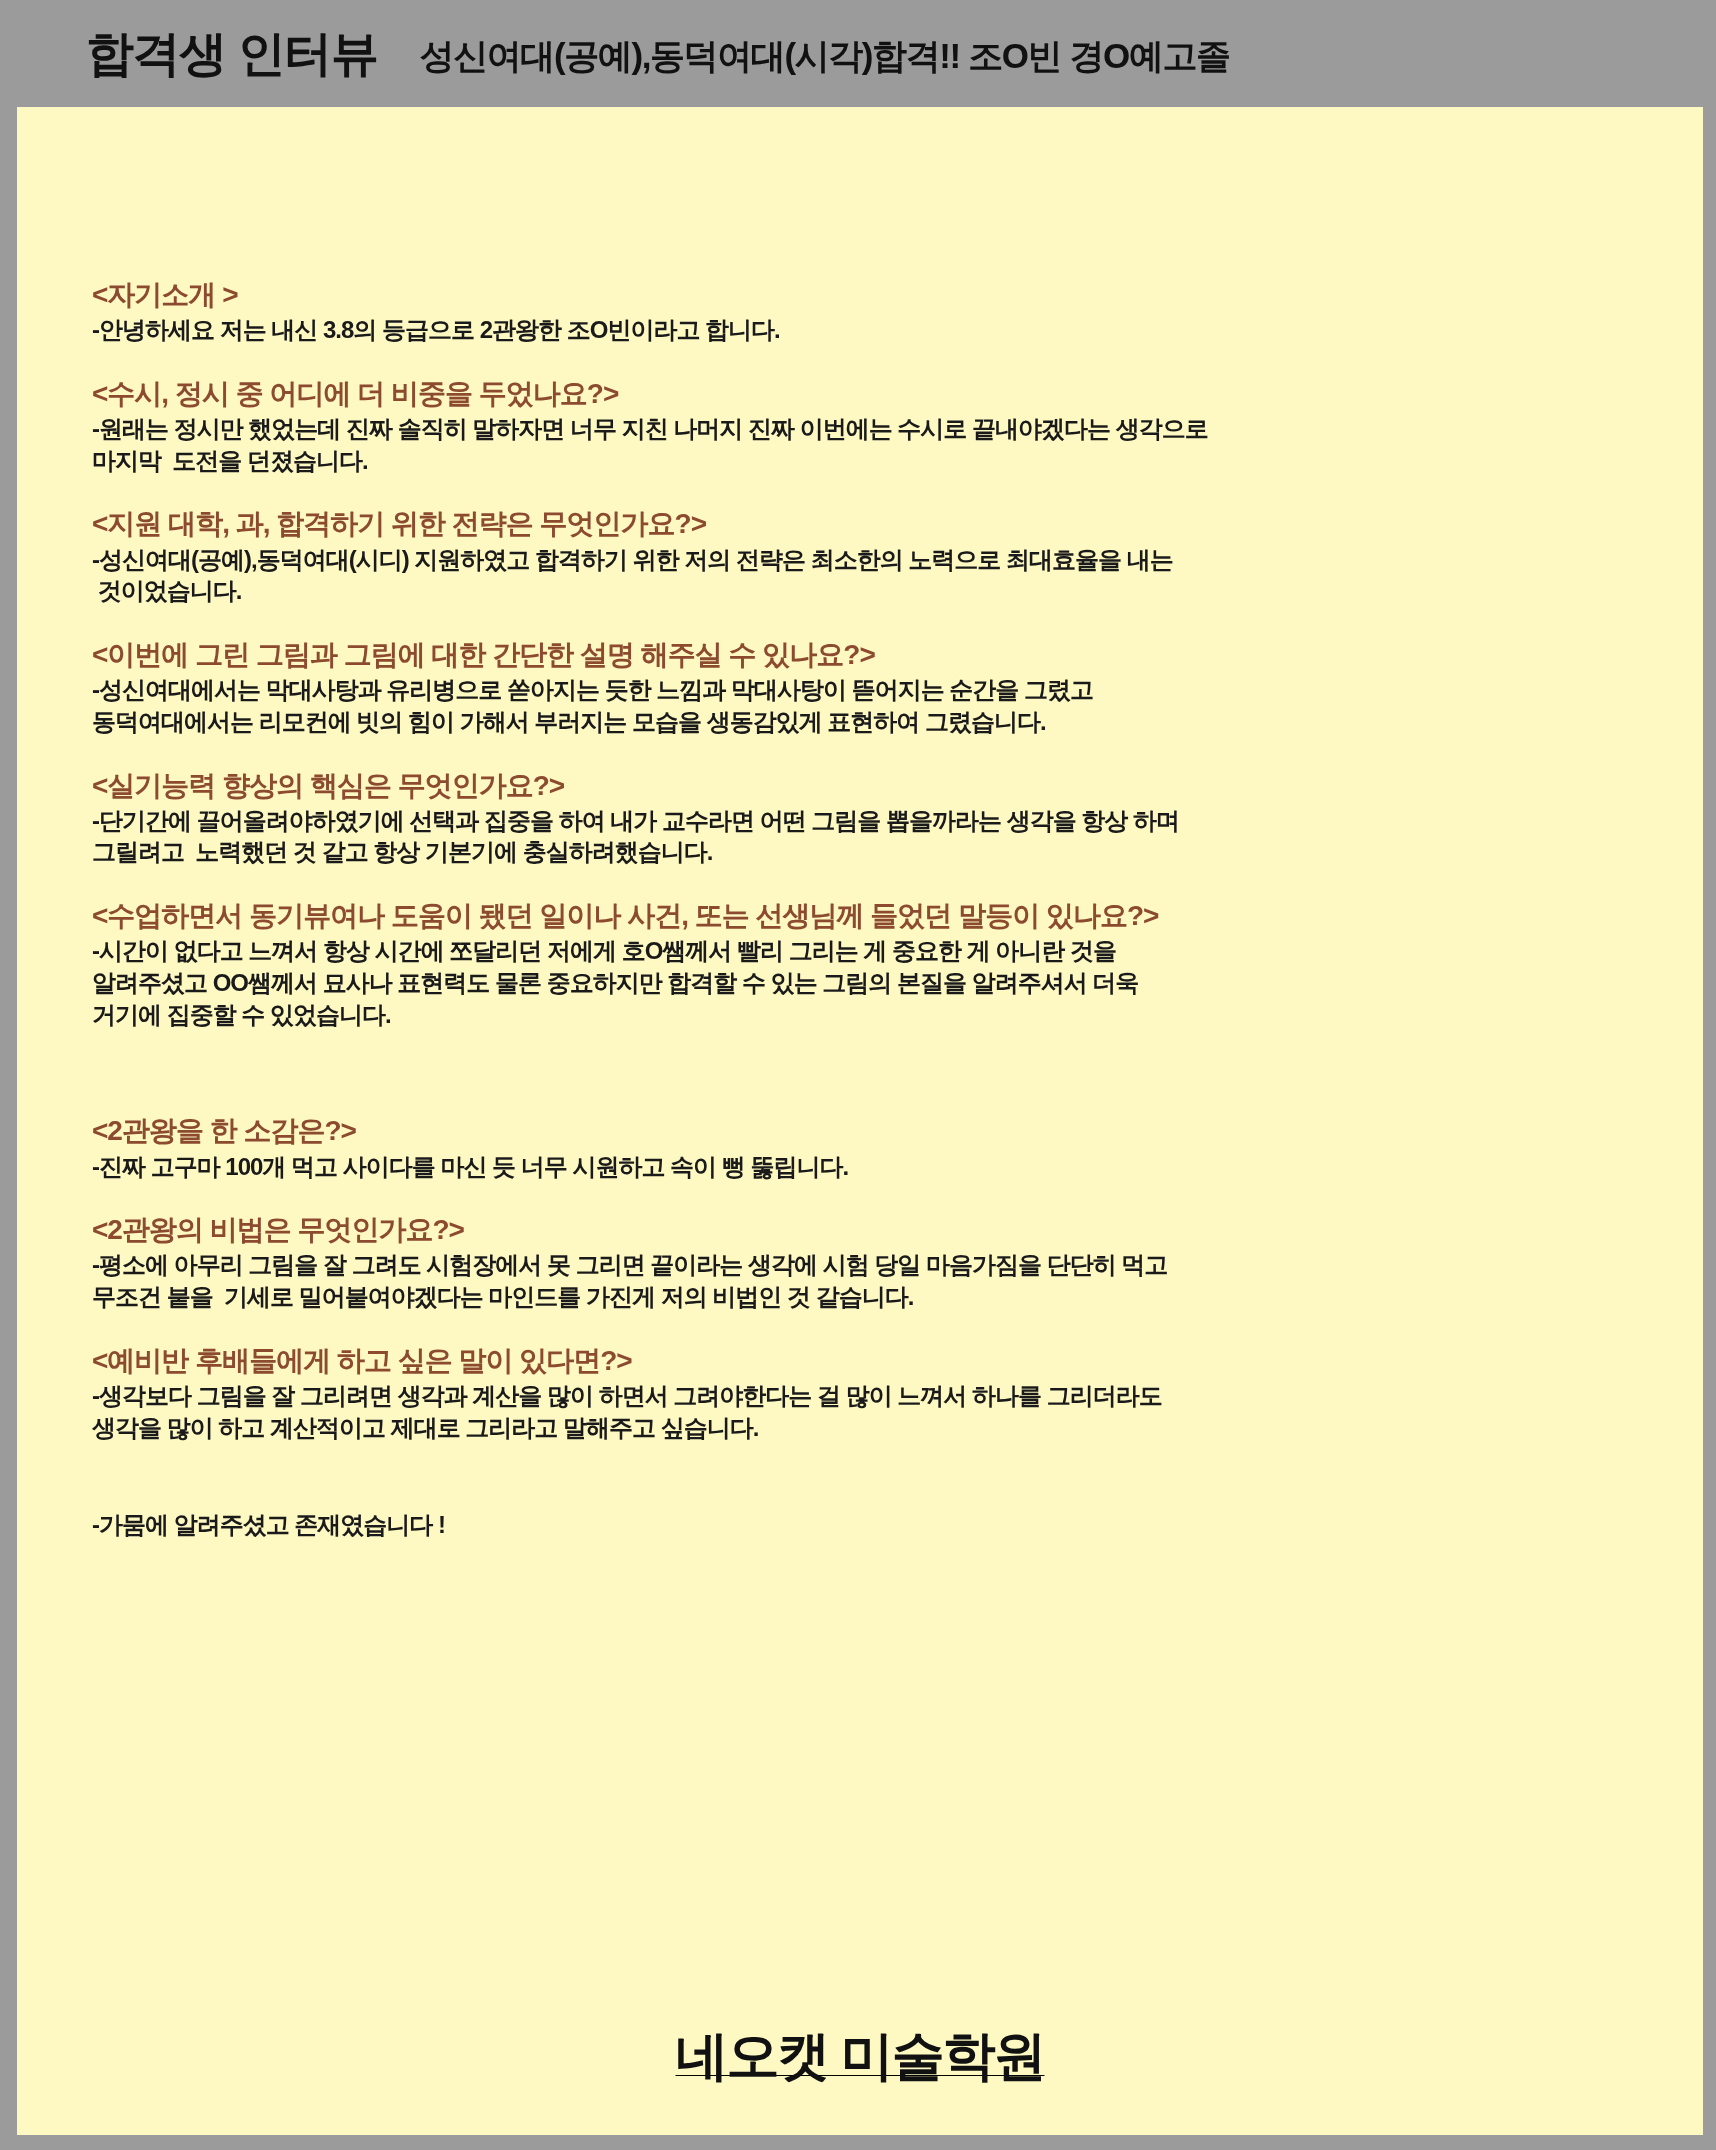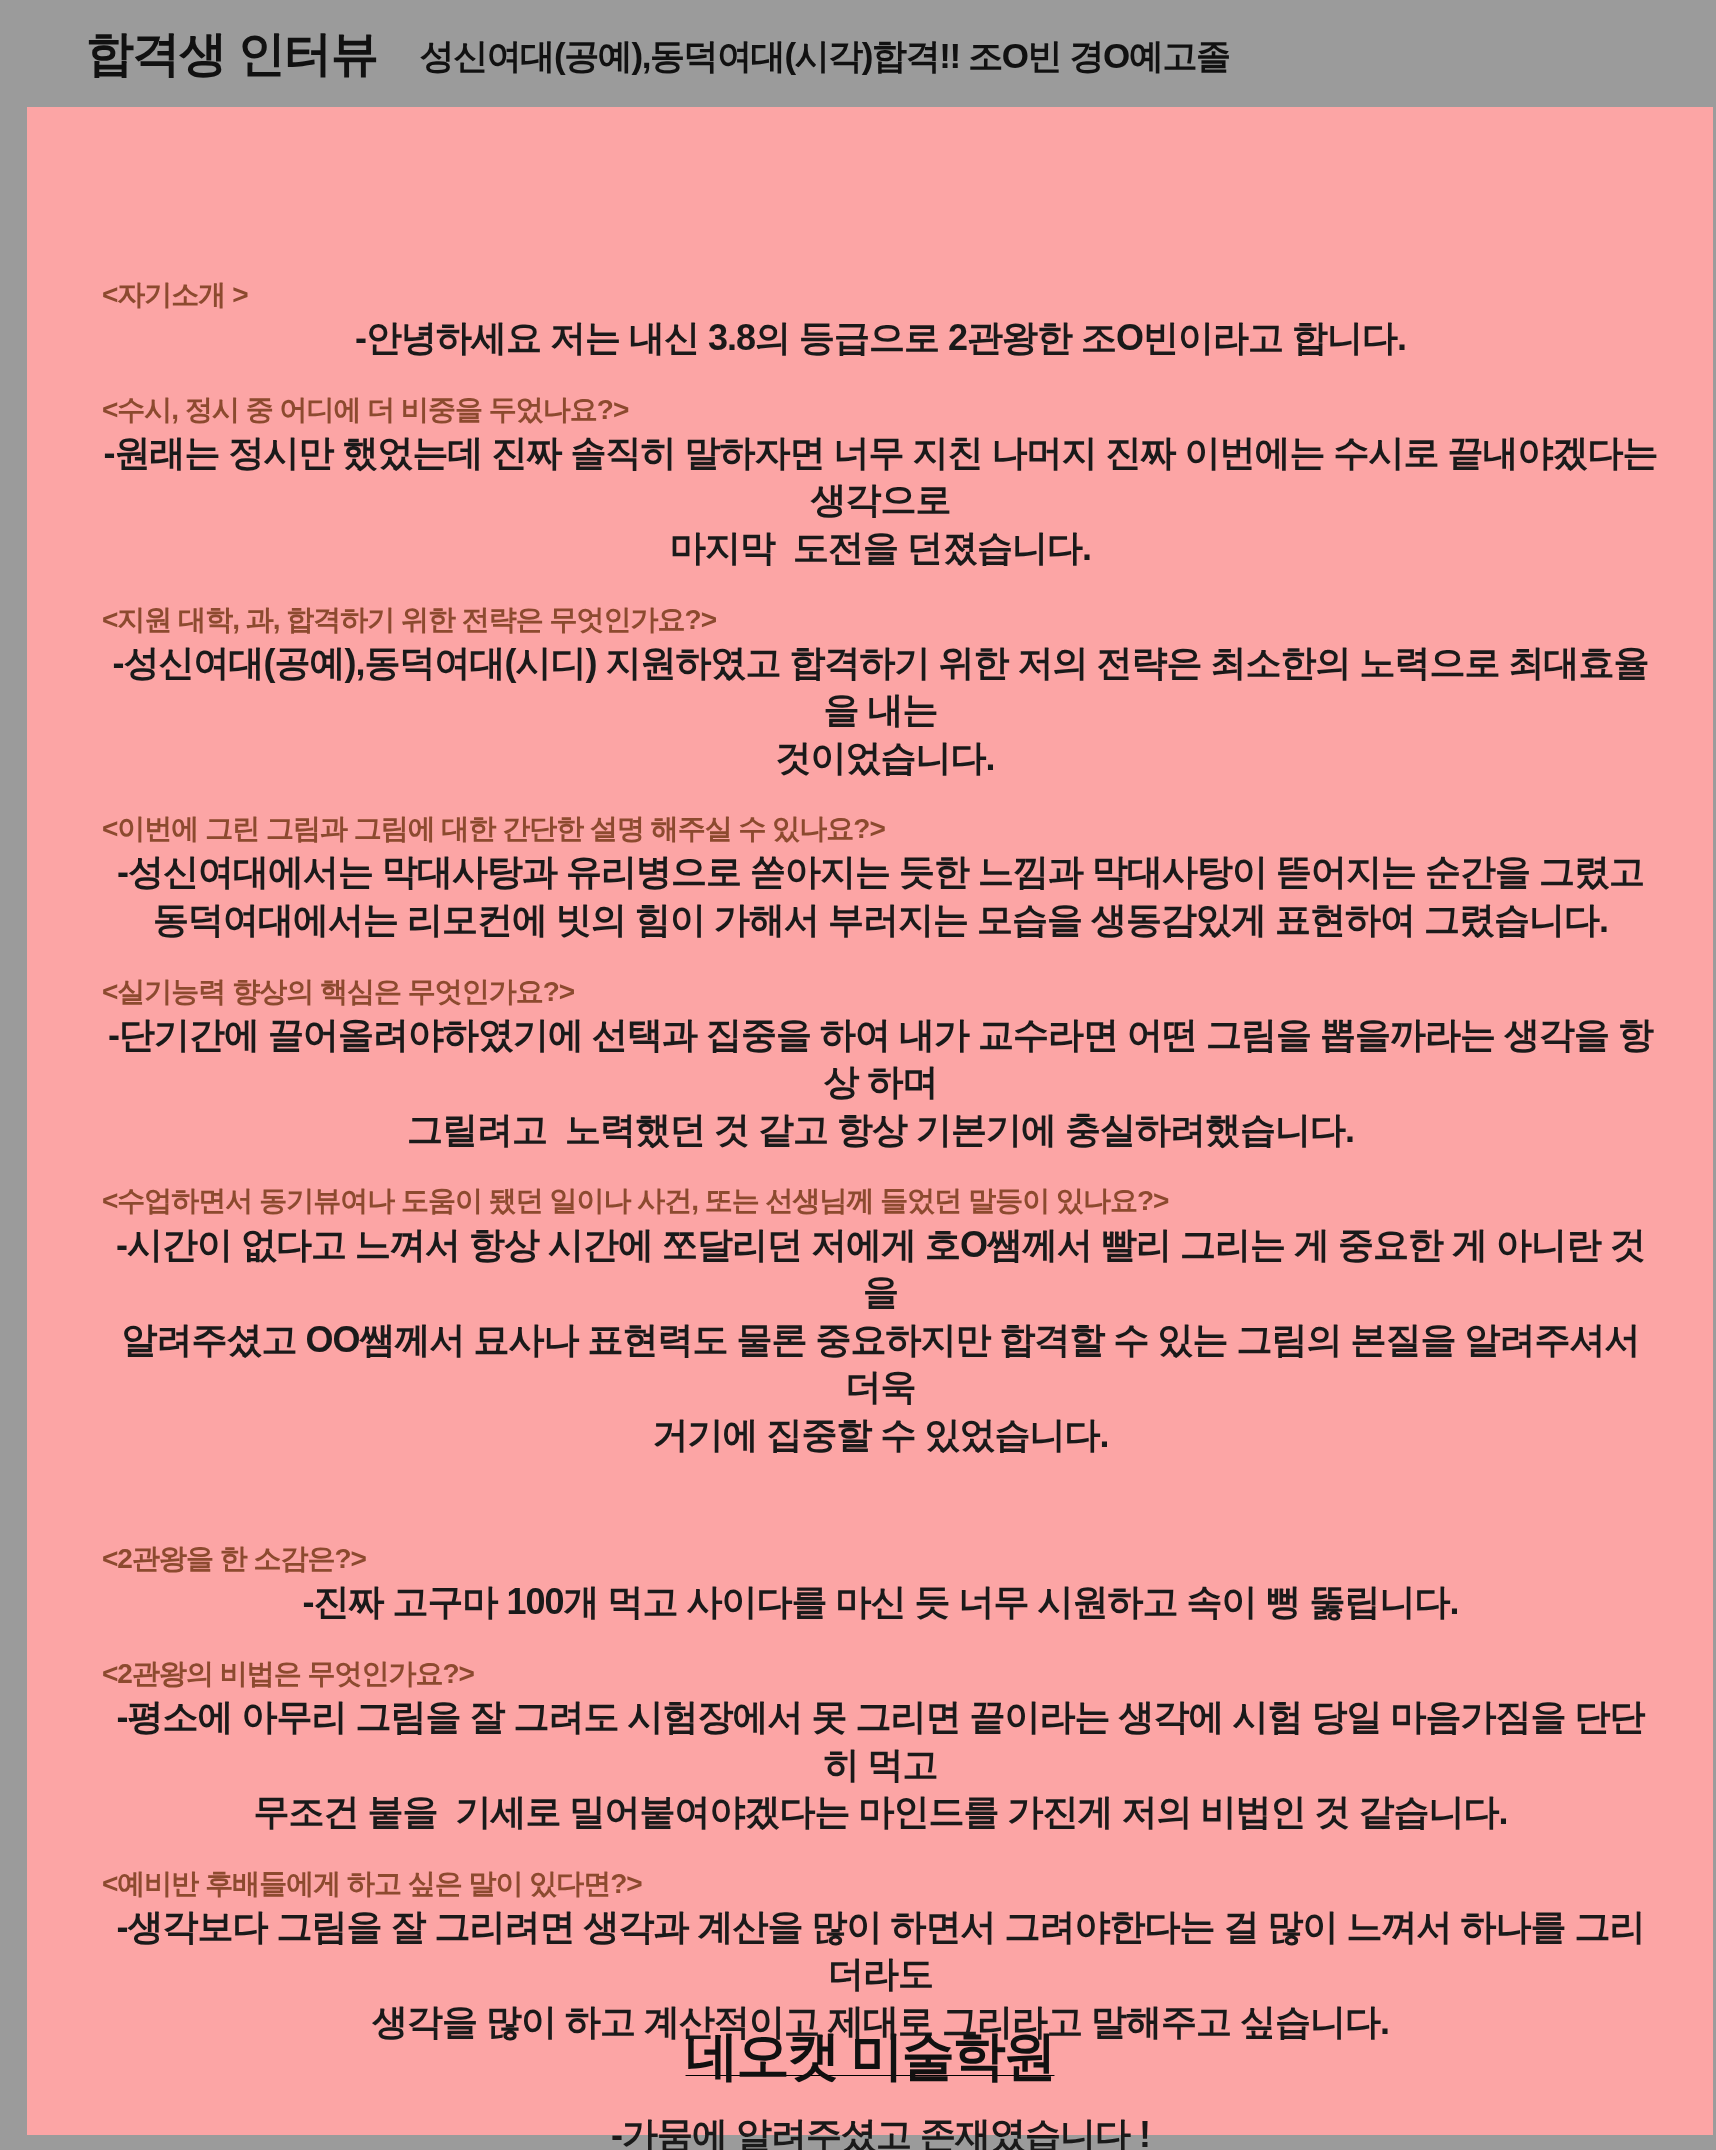--- a/index.html
+++ b/index.html
@@ -43,25 +43,25 @@
     font-size: 35px;
     font-weight: bold;
     letter-spacing: -1.4px;
     color: #111111;
     white-space: nowrap;
     padding-top: 5.5px;
   }
   
   .sheet {
     position: absolute;
-    left: 27px;
+    left: 17px;
     top: 107px;
     width: 1686px;
     height: 2028px;
-    background: #fca5a5;
+    background: #fef9c3;
     box-sizing: border-box;
   }
   .content {
     position: absolute;
     left: 75px;
     top: 170px;
     width: 1557px;
   }
   .qa-block {
     margin-bottom: 30px;
@@ -69,28 +69,27 @@
   .q {
     font-size: 28px;
     font-weight: bold;
     color: #8c4a2f;
     letter-spacing: -1px;
     line-height: 1.28;
     margin: 0 0 1.4px 0;
     white-space: pre-wrap;
   }
   .a {
-    font-size: 36px;
+    font-size: 24px;
     font-weight: bold;
     color: #1a1a1a;
     letter-spacing: -1px;
     line-height: 1.32;
     margin: 0;
     white-space: pre-wrap;
-    text-align: center;
   }
   .gap-lg { margin-bottom: 83px; }
   .gap-md { margin-bottom: 66px; }
   .footer-brand {
     font-size: 53px;
     font-weight: bold;
     letter-spacing: -2.1px;
     color: #111111;
     white-space: nowrap;
   }

